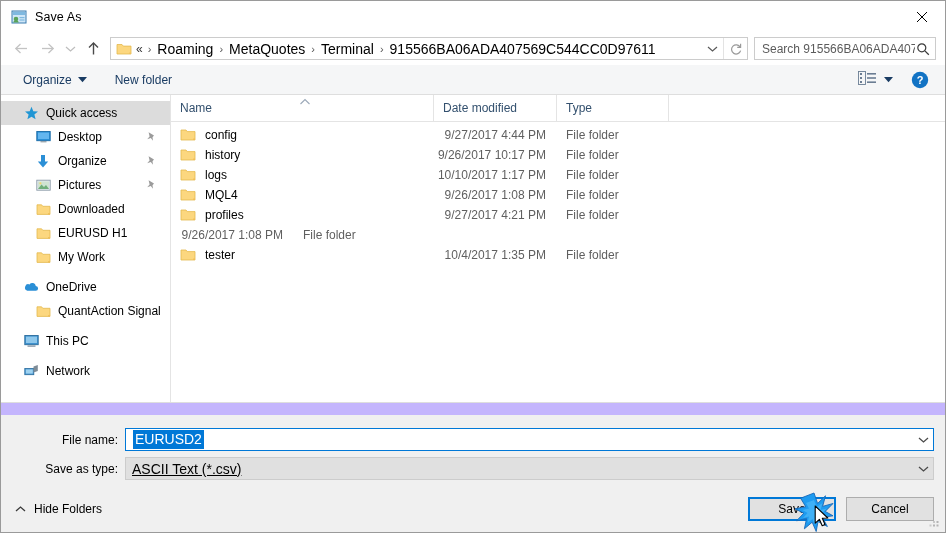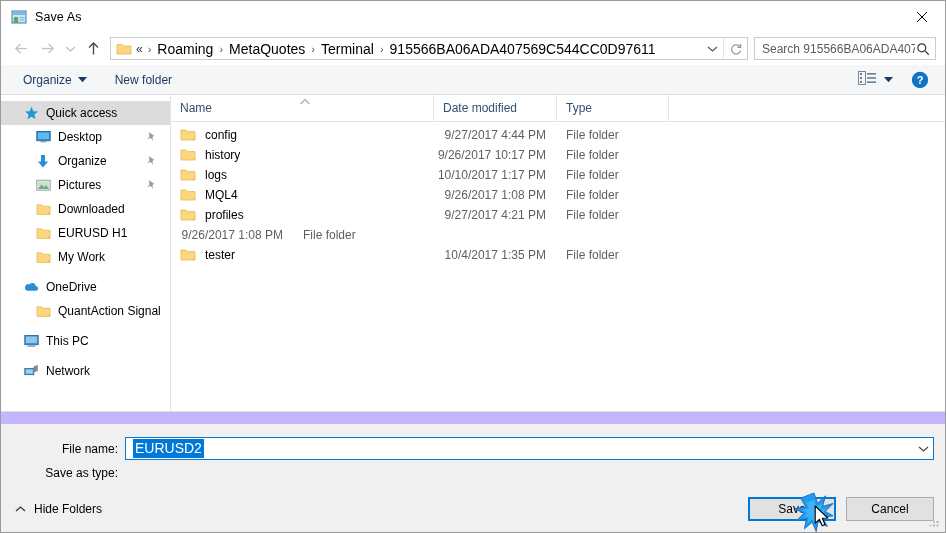--- a/index.html
+++ b/index.html
@@ -710,20 +710,28 @@
         <span class="combo-value"><span id="filename-value">EURUSD2</span></span>
         <span class="combo-arrow">
           <svg width="11" height="8" viewBox="0 0 11 8">
             <path d="M1 2 L5.5 6 L10 2" fill="none" stroke="#4a4a4a" stroke-width="1.3"></path>
           </svg>
         </span>
       </div>
     </div>
     <div class="formrow">
       <span class="formlabel">Save as type:</span>
+      <div class="combo" id="filetype-combo">
+        <span class="combo-value" id="filetype-value">ASCII Text (*.csv)</span>
+        <span class="combo-arrow">
+          <svg width="11" height="8" viewBox="0 0 11 8">
+            <path d="M1 2 L5.5 6 L10 2" fill="none" stroke="#4a4a4a" stroke-width="1.3"></path>
+          </svg>
+        </span>
+      </div>
     </div>
   </div>
 
   <div id="footer">
     <div id="hide-folders">
       <span id="hide-caret">
         <svg width="11" height="8" viewBox="0 0 11 8">
           <path d="M1 6 L5.5 2 L10 6" fill="none" stroke="#3a3a3a" stroke-width="1.3"></path>
         </svg>
       </span>

